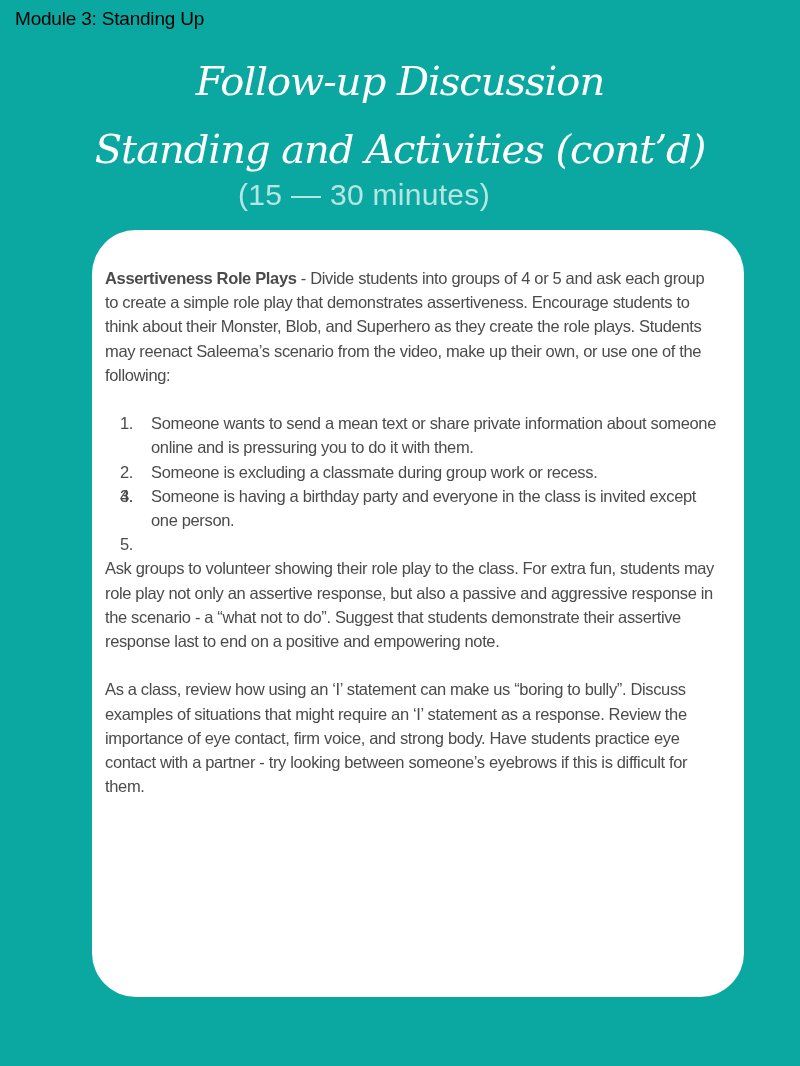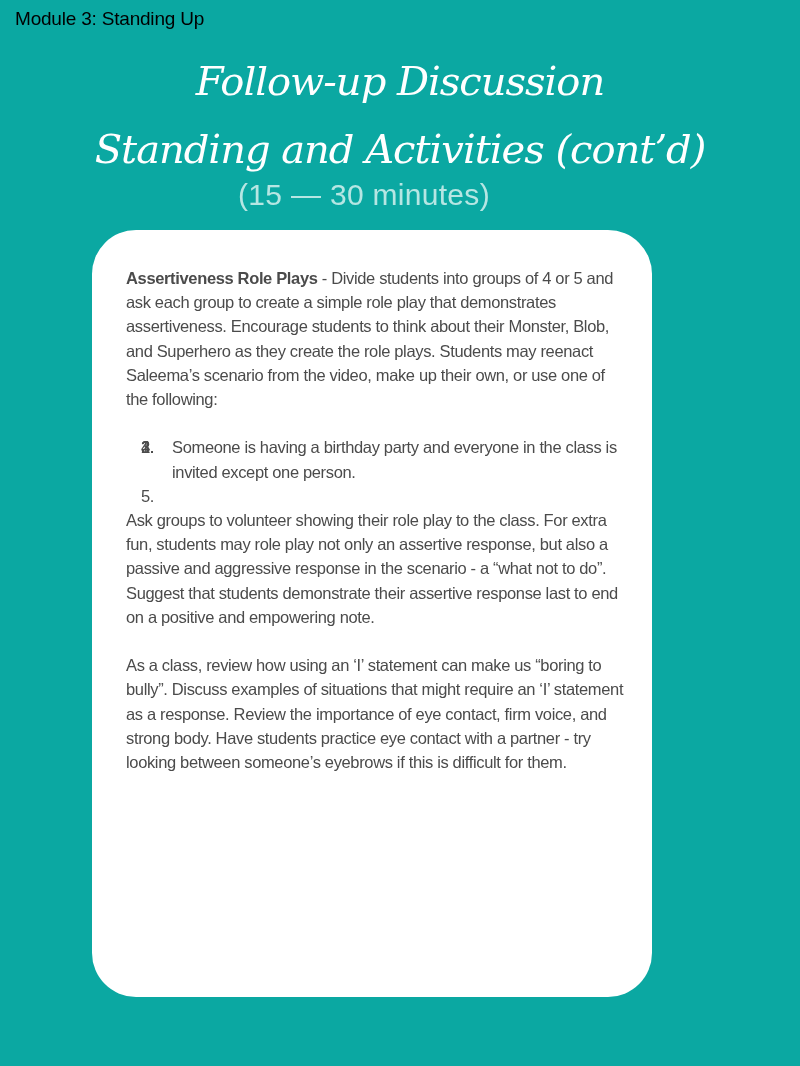--- a/index.html
+++ b/index.html
@@ -20,25 +20,25 @@
     font-size: 40px; line-height: 62px; letter-spacing: -1px;
   }
   .title.line1 { top: 50px; }
   .title.line2 { top: 118px; }
   .subtitle {
     position: absolute; top: 178px; left: 0; width: 728px; text-align: center;
     color: #b6e6e3; font-size: 30px; letter-spacing: 0.3px;
   }
   .card {
     position: absolute; left: 92px; top: 230px;
-    width: 560px; height: 767px;
+    width: 652px; height: 767px;
     background: #ffffff;
     border-radius: 44px;
     box-sizing: border-box;
-    padding: 36px 26px 0 34px;
+    padding: 36px 26px 0 13px;
     color: #4b4b4b;
     font-size: 16.5px; line-height: 24.2px;
     letter-spacing: -0.35px;
   }
   .card p { margin: 0 0 24.2px 0; }
   .card strong { font-weight: bold; color: #4b4b4b; }
   ol.scenarios {
     margin: 0 0 24.2px 0; padding: 0; list-style: none;
   }
   ol.scenarios li {
@@ -58,23 +58,25 @@
 <div class="subtitle">(15 — 30 minutes)</div>
 
 <div class="card">
   <p>
     <strong>Assertiveness Role Plays</strong><span> - Divide students into groups of 4 or 5 and ask each group to create a simple role play that demonstrates assertiveness. Encourage students to think about their Monster, Blob, and Superhero as they create the role plays. Students may reenact Saleema’s scenario from the video, make up their own, or use one of the following:</span>
   </p>
 
   <ol class="scenarios">
     <li>
       <span class="num">1.</span>
+      <span>Someone wants to send a mean text or share private information about someone online and is pressuring you to do it with them.</span>
     </li>
     <li>
       <span class="num">2.</span>
+      <span>Someone is excluding a classmate during group work or recess.</span>
     </li>
     <li>
       <span class="num">3.</span>
     </li>
     <li>
       <span class="num">4.</span>
       <span>Someone is having a birthday party and everyone in the class is invited except one person.</span>
     </li>
     <li>
       <span class="num">5.</span>

